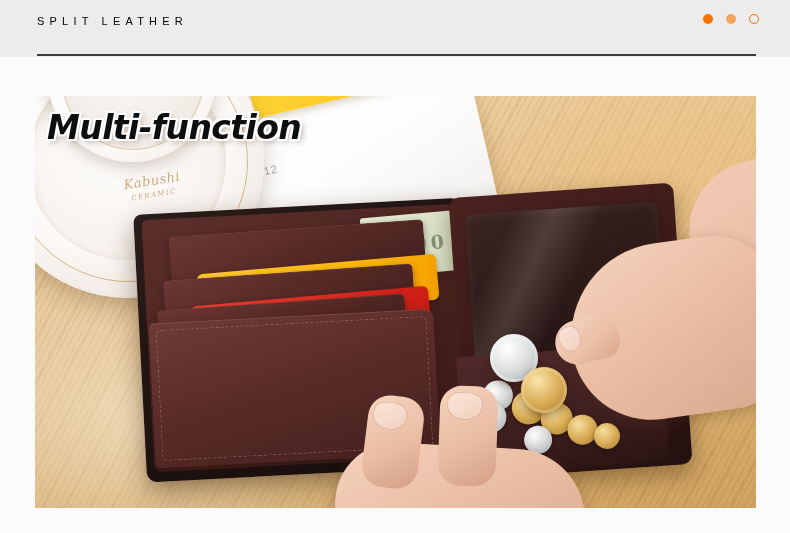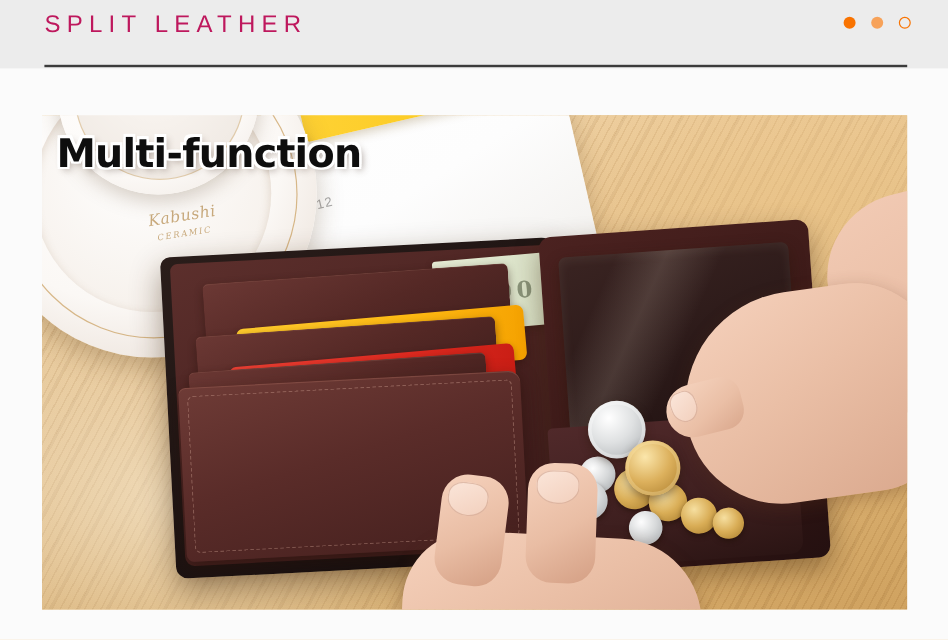--- a/index.html
+++ b/index.html
@@ -30,24 +30,24 @@
     position: absolute;
     left: 0; top: 0;
     width: 790px;
     height: 57px;
     background: #ececec;
   }
   .header-title {
     position: absolute;
     left: 37px;
     top: 11px;
-    font-size: 20px;
+    font-size: 11px;
     font-weight: 400;
     letter-spacing: 5.2px;
-    color: #be185d;
+    color: #000000;
     white-space: nowrap;
     line-height: 20px;
   }
   .header-rule {
     position: absolute;
     left: 37px;
     top: 54px;
     width: 719px;
     height: 2px;
     background: #3c3c3c;
@@ -453,21 +453,21 @@
     font-weight: bold;
     font-size: 33px;
     line-height: 44px;
     color: #0e0e0e;
     letter-spacing: -0.6px;
     text-shadow:
       2px 2px 0 #ffffff, -2px 2px 0 #ffffff, 2px -2px 0 #ffffff, -2px -2px 0 #ffffff,
       0 2px 0 #ffffff, 0 -2px 0 #ffffff, 2px 0 0 #ffffff, -2px 0 0 #ffffff,
       3px 3px 6px rgba(90,70,60,0.45);
   }
-  .headline span { display: block; white-space: nowrap; }
+  .headline span { display: block; white-space: nowrap; font-style: italic; }
 </style>
 </head>
 <body>
 
 <div class="page">
 
   <div class="body-area"></div>
 
   <div class="header">
 

